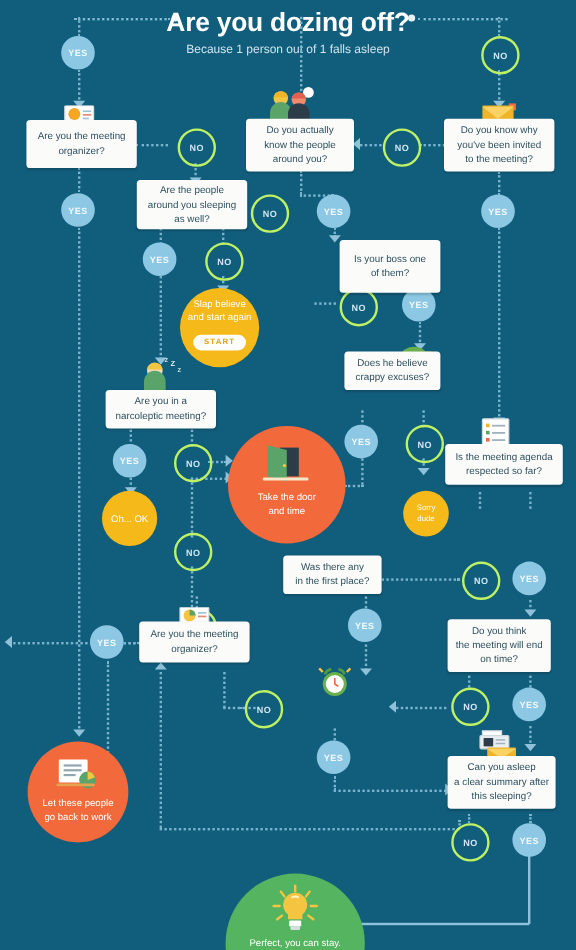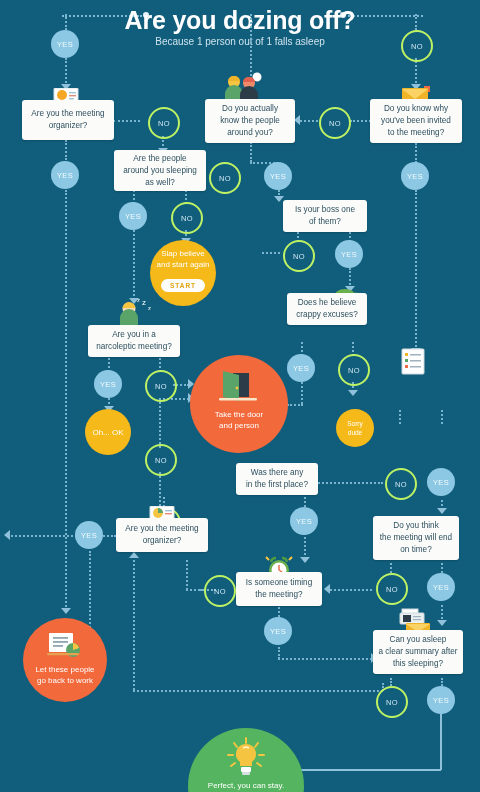--- a/index.html
+++ b/index.html
@@ -13,21 +13,21 @@
     height:792px;
     background:#115e7c;
     overflow:hidden;
   }
   
   .title{
     position:absolute;
     left:0; right:0; top:6px;
     text-align:center;
     color:#ffffff;
-    font-size:25px;
+    font-size:22px;
     font-weight:bold;
     letter-spacing:-.2px;
   }
   .subtitle{
     position:absolute;
     left:0; right:0; top:32px;
     text-align:center;
     color:#cfe4ee;
     font-size:10px;
     line-height:19px;
@@ -93,21 +93,21 @@
   }
   .qbox span{display:block;}
 
   
   .badge{
     position:absolute;
     border-radius:50%;
     display:flex;align-items:center;justify-content:center;
     font-size:7.5px;
     letter-spacing:.4px;
-    font-weight:normal;
+    font-weight:bold;
   }
   .badge.yes{background:#8cc8e4;color:#f2fafd;}
   .badge.no{background:transparent;border:2px solid #bef264;color:#cfe6f2;}
 
   
   .rcircle{
     position:absolute;
     border-radius:50%;
     display:flex;
     flex-direction:column;
@@ -444,63 +444,63 @@
   </div>
 
   <div class="qbox" style="left:114px;top:150px;width:92px;height:41px;">
     <div>
       <span>Are the people</span>
       <span>around you sleeping</span>
       <span>as well?</span>
     </div>
   </div>
 
-  <div class="qbox" style="left:283px;top:200px;width:84px;height:32px;">
+  <div class="qbox" style="left:283px;top:200px;width:84px;height:44px;">
     <div>
       <span>Is your boss one</span>
       <span>of them?</span>
     </div>
   </div>
 
   <div class="qbox" style="left:287px;top:293px;width:80px;height:32px;">
     <div>
       <span>Does he believe</span>
       <span>crappy excuses?</span>
     </div>
   </div>
 
   <div class="qbox" style="left:88px;top:325px;width:92px;height:32px;">
     <div>
       <span>Are you in a</span>
       <span>narcoleptic meeting?</span>
     </div>
   </div>
 
+  <div class="qbox" style="left:371px;top:370px;width:98px;height:34px;">
+    <div>
+      <span>Is the meeting agenda</span>
+      <span>respected so far?</span>
+    </div>
+  </div>
 
   <div class="qbox" style="left:236px;top:463px;width:82px;height:32px;">
     <div>
       <span>Was there any</span>
       <span>in the first place?</span>
     </div>
   </div>
 
   <div class="qbox" style="left:373px;top:516px;width:86px;height:44px;">
     <div>
       <span>Do you think</span>
       <span>the meeting will end</span>
       <span>on time?</span>
     </div>
   </div>
 
-  <div class="qbox" style="left:236px;top:572px;width:86px;height:34px;">
-    <div>
-      <span>Is someone timing</span>
-      <span>the meeting?</span>
-    </div>
-  </div>
 
   <div class="qbox" style="left:116px;top:518px;width:92px;height:34px;">
     <div>
       <span>Are you the meeting</span>
       <span>organizer?</span>
     </div>
   </div>
 
   <div class="qbox" style="left:373px;top:630px;width:90px;height:44px;">
     <div>
@@ -523,21 +523,21 @@
   </div>
 
   <div class="rcircle orange" style="left:190px;top:355px;width:98px;height:98px;justify-content:flex-end;padding-bottom:22px;">
     <svg width="44" height="34" viewBox="0 0 44 34" style="position:absolute;top:16px;left:27px;">
       <rect x="16" y="2" width="16" height="24" fill="#2c3c48"></rect>
       <path d="M6 0 L22 4 L22 30 L6 26 Z" fill="#5aa469"></path>
       <circle cx="20" cy="17" r="1.4" fill="#f5c542"></circle>
       <rect x="2" y="27" width="38" height="2.4" rx="1" fill="#f8e7c8"></rect>
     </svg>
     <span class="lbl">Take the door</span>
-    <span class="lbl">and person</span>
+    <span class="lbl">and time</span>
   </div>
 
   <div class="rcircle yellow" style="left:336px;top:409px;width:38px;height:38px;justify-content:center;">
     <span class="lbl" style="font-size:6.5px;line-height:9px;">Sorry</span>
     <span class="lbl" style="font-size:6.5px;line-height:9px;">dude</span>
   </div>
 
   <div class="rcircle orange" style="left:23px;top:618px;width:84px;height:84px;justify-content:flex-end;padding-bottom:16px;">
     <svg width="44" height="30" viewBox="0 0 44 30" style="position:absolute;top:14px;left:20px;">
       <rect x="6" y="1" width="24" height="19" rx="1" fill="#ffffff"></rect>

